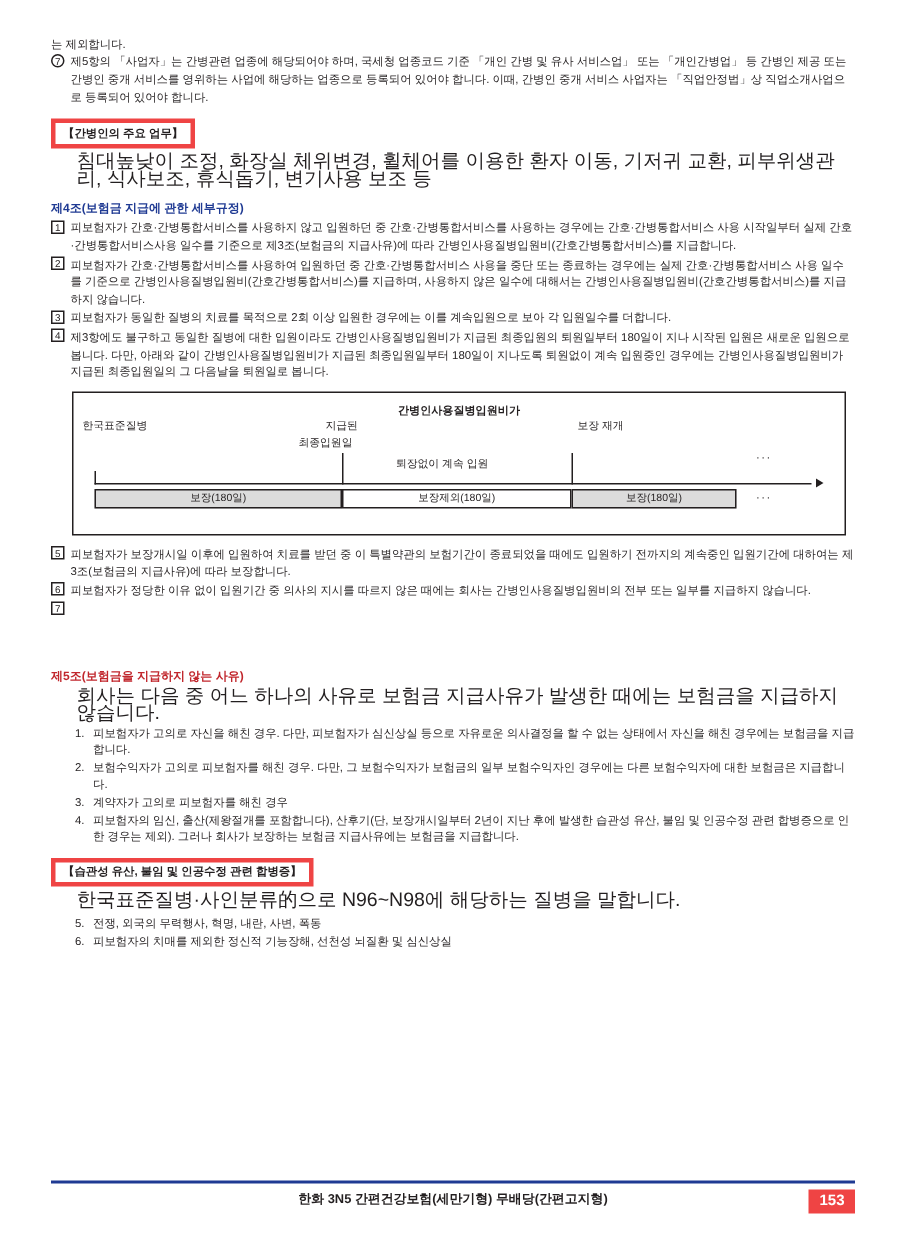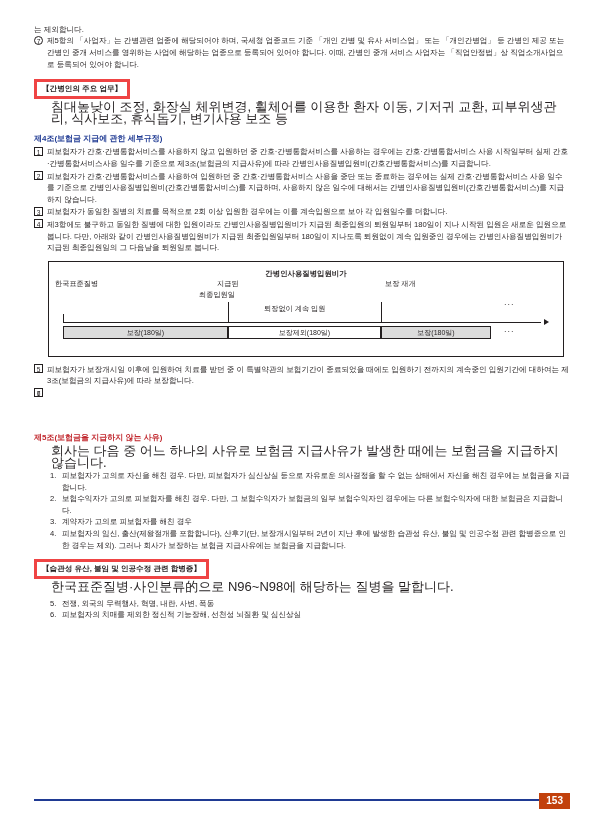--- a/index.html
+++ b/index.html
@@ -56,21 +56,21 @@
          box-sizing:border-box; font-size:7px; text-align:center; line-height:11px; }
   .bar.white { background:#ffffff; }
   .dots { position:absolute; font-size:7.5px; letter-spacing:1px; }
 
   
   .footer { position:absolute; left:34px; right:34px; bottom:26px; }
   .footer-rule { height:1.6px; background:#1f3a93; width:100%; }
   .footer-row { display:flex; align-items:flex-end; justify-content:center;
                 margin-top:5px; position:relative; }
   .footer-title { font-size:8.6px; font-weight:bold; color:#231f20; }
-  .pageno { position:absolute; right:0; bottom:-3px; background:#c2410c; color:#fff;
+  .pageno { position:absolute; right:0; bottom:-3px; background:#ef4444; color:#fff;
             font-size:10px; font-weight:bold; padding:2.5px 7px 3px 7px; }
 
   .indent1 { padding-left:14px; }
   .mt2 { margin-top:2px; }
   .mt5 { margin-top:5px; }
 </style>
 </head>
 <body>
 
 <div class="page">
@@ -133,20 +133,21 @@
     <div class="bar" style="left:332px; top:64px; width:110px;">보장(180일)</div>
   </div>
 
   <ul class="nlist">
     <li>
       <span class="num">5</span>
       <span>피보험자가 보장개시일 이후에 입원하여 치료를 받던 중 이 특별약관의 보험기간이 종료되었을 때에도 입원하기 전까지의 계속중인 입원기간에 대하여는 제3조(보험금의 지급사유)에 따라 보장합니다.</span>
     </li>
     <li>
       <span class="num">6</span>
+      <span>피보험자가 정당한 이유 없이 입원기간 중 의사의 지시를 따르지 않은 때에는 회사는 간병인사용질병입원비의 전부 또는 일부를 지급하지 않습니다.</span>
     </li>
     <li>
       <span class="num">7</span>
     </li>
   </ul>
 
   <div class="sect red">제5조(보험금을 지급하지 않는 사유)</div>
   <div class="body-text">회사는 다음 중 어느 하나의 사유로 보험금 지급사유가 발생한 때에는 보험금을 지급하지 않습니다.</div>
 
   <ul class="alist indent1 mt2">
@@ -178,17 +179,18 @@
     </li>
     <li>
       <span class="anum">6.</span>
       <span>피보험자의 치매를 제외한 정신적 기능장해, 선천성 뇌질환 및 심신상실</span>
     </li>
   </ul>
 
   <div class="footer">
     <div class="footer-rule"></div>
     <div class="footer-row">
+      <div class="footer-title">한화 3N5 간편건강보험(세만기형) 무배당(간편고지형)</div>
       <div class="pageno">153</div>
     </div>
   </div>
 
 </div>
 
 </body></html>

